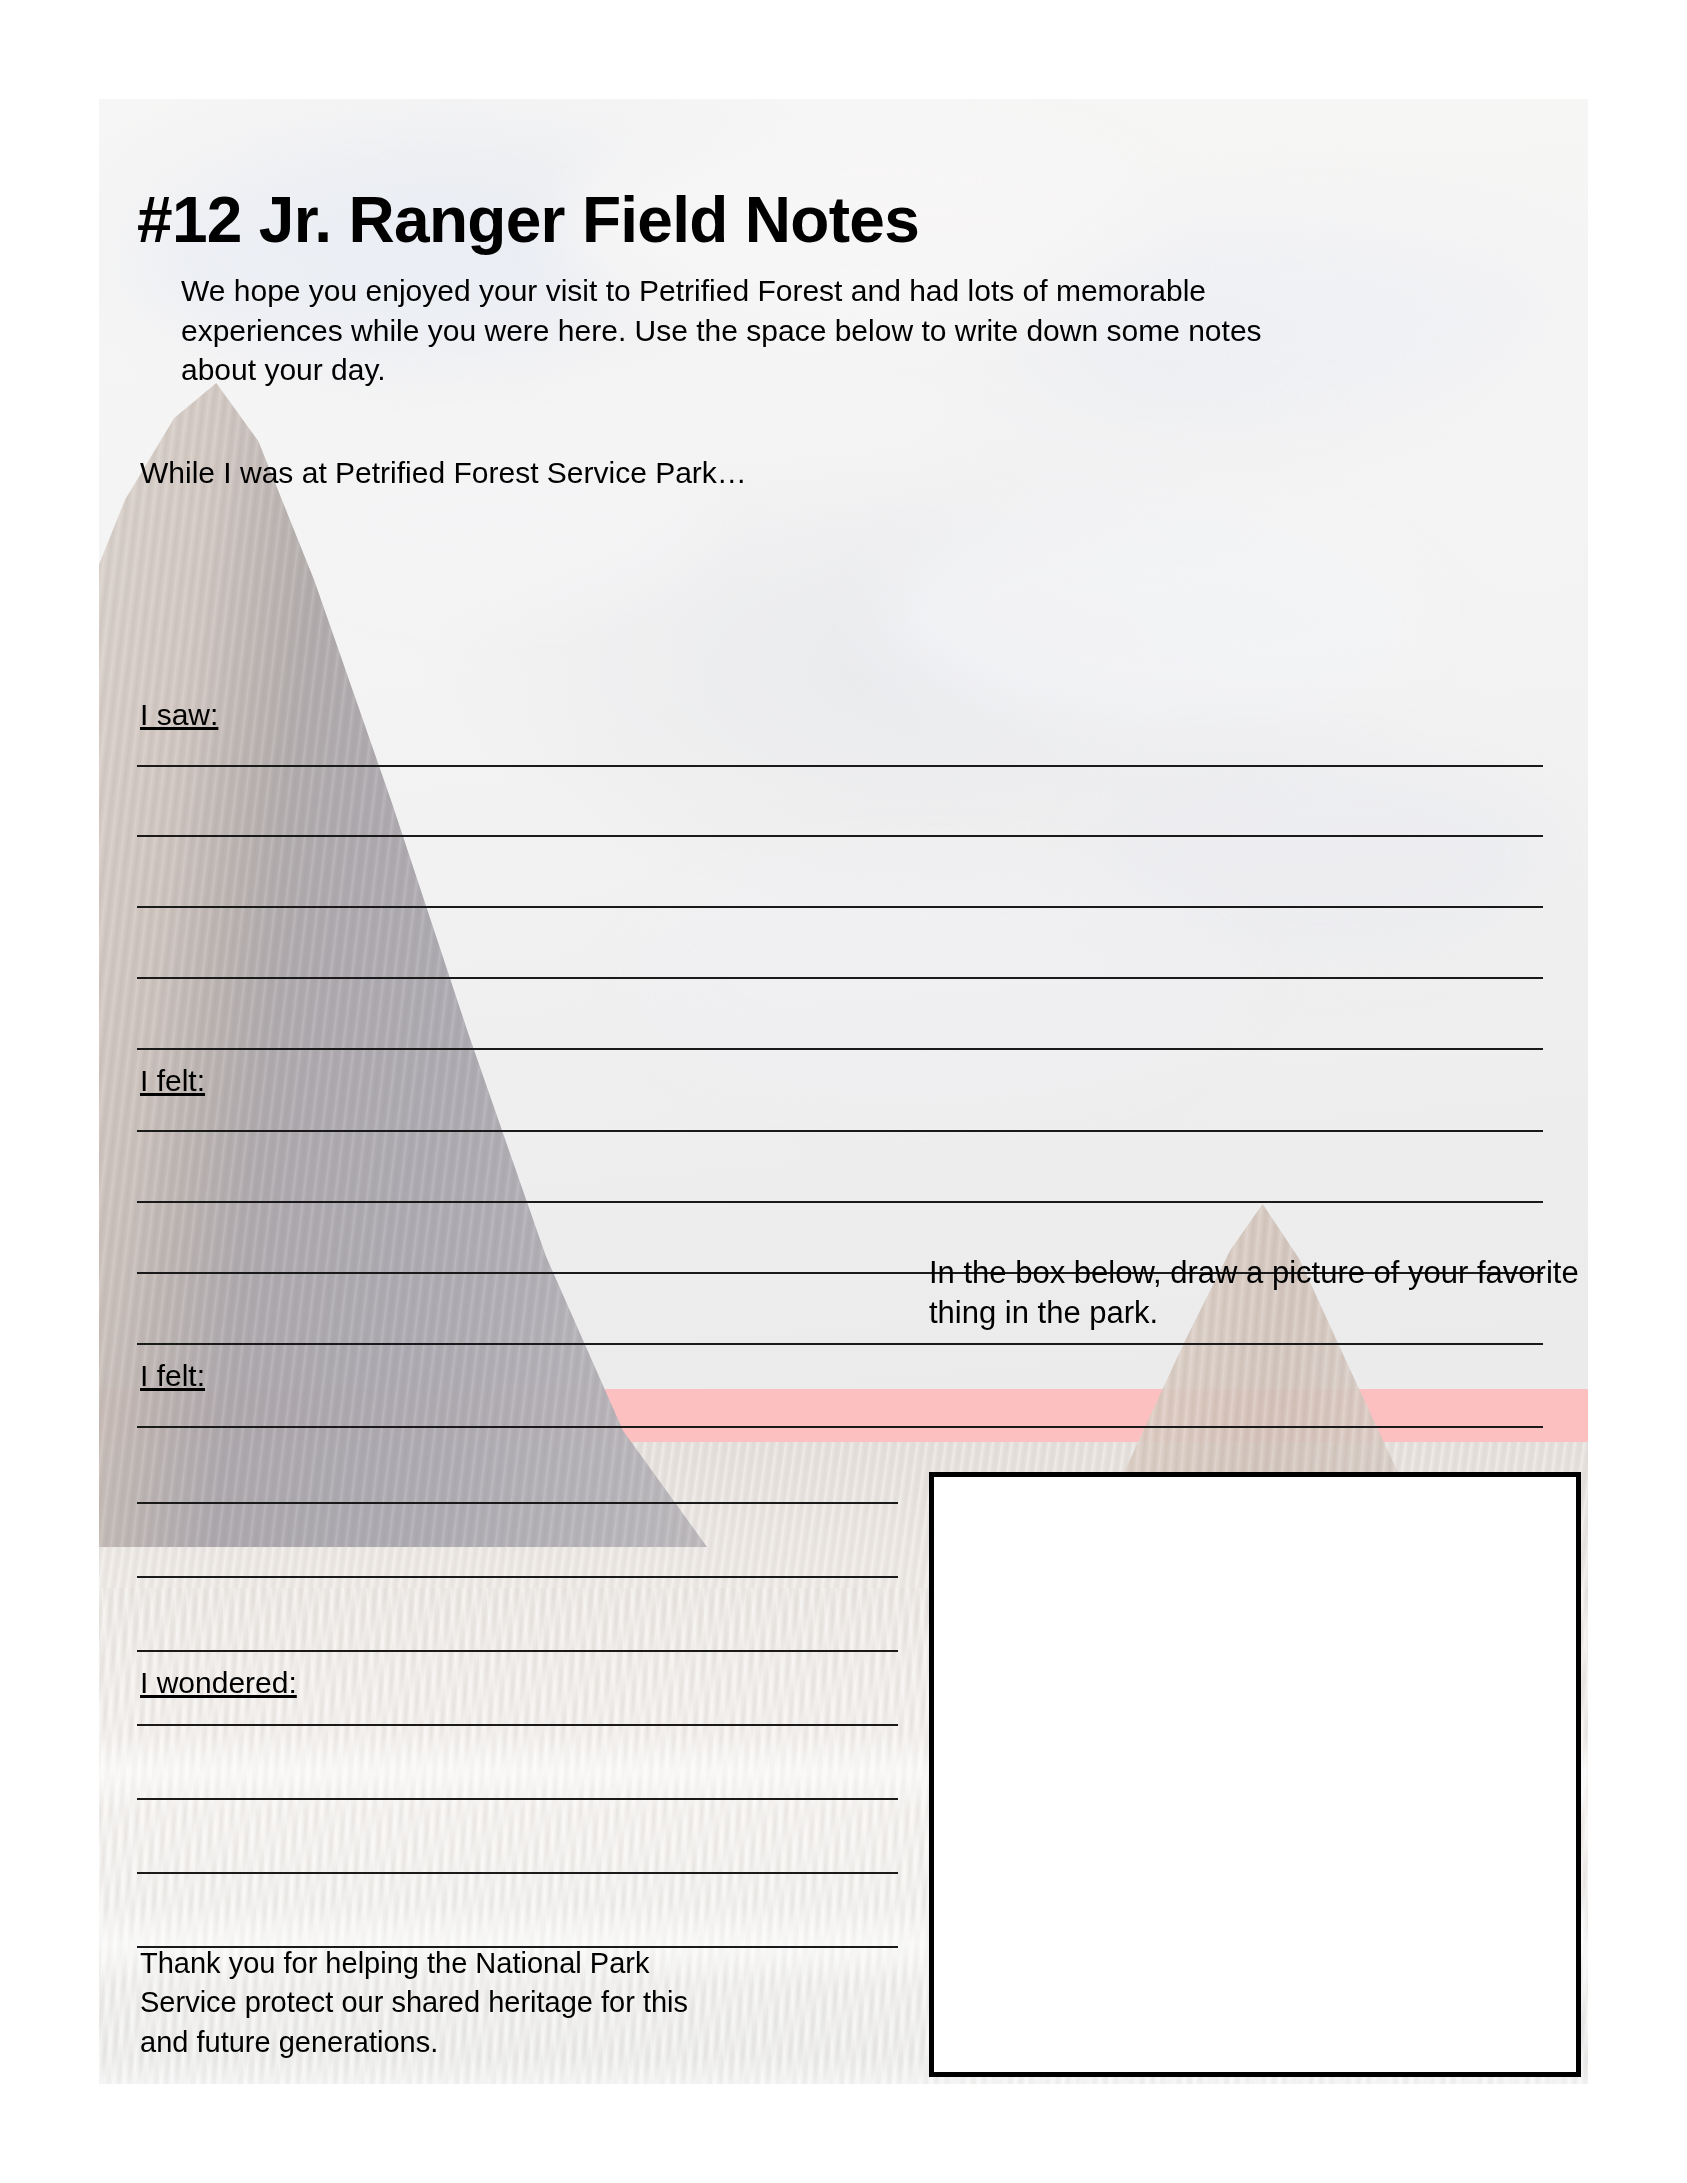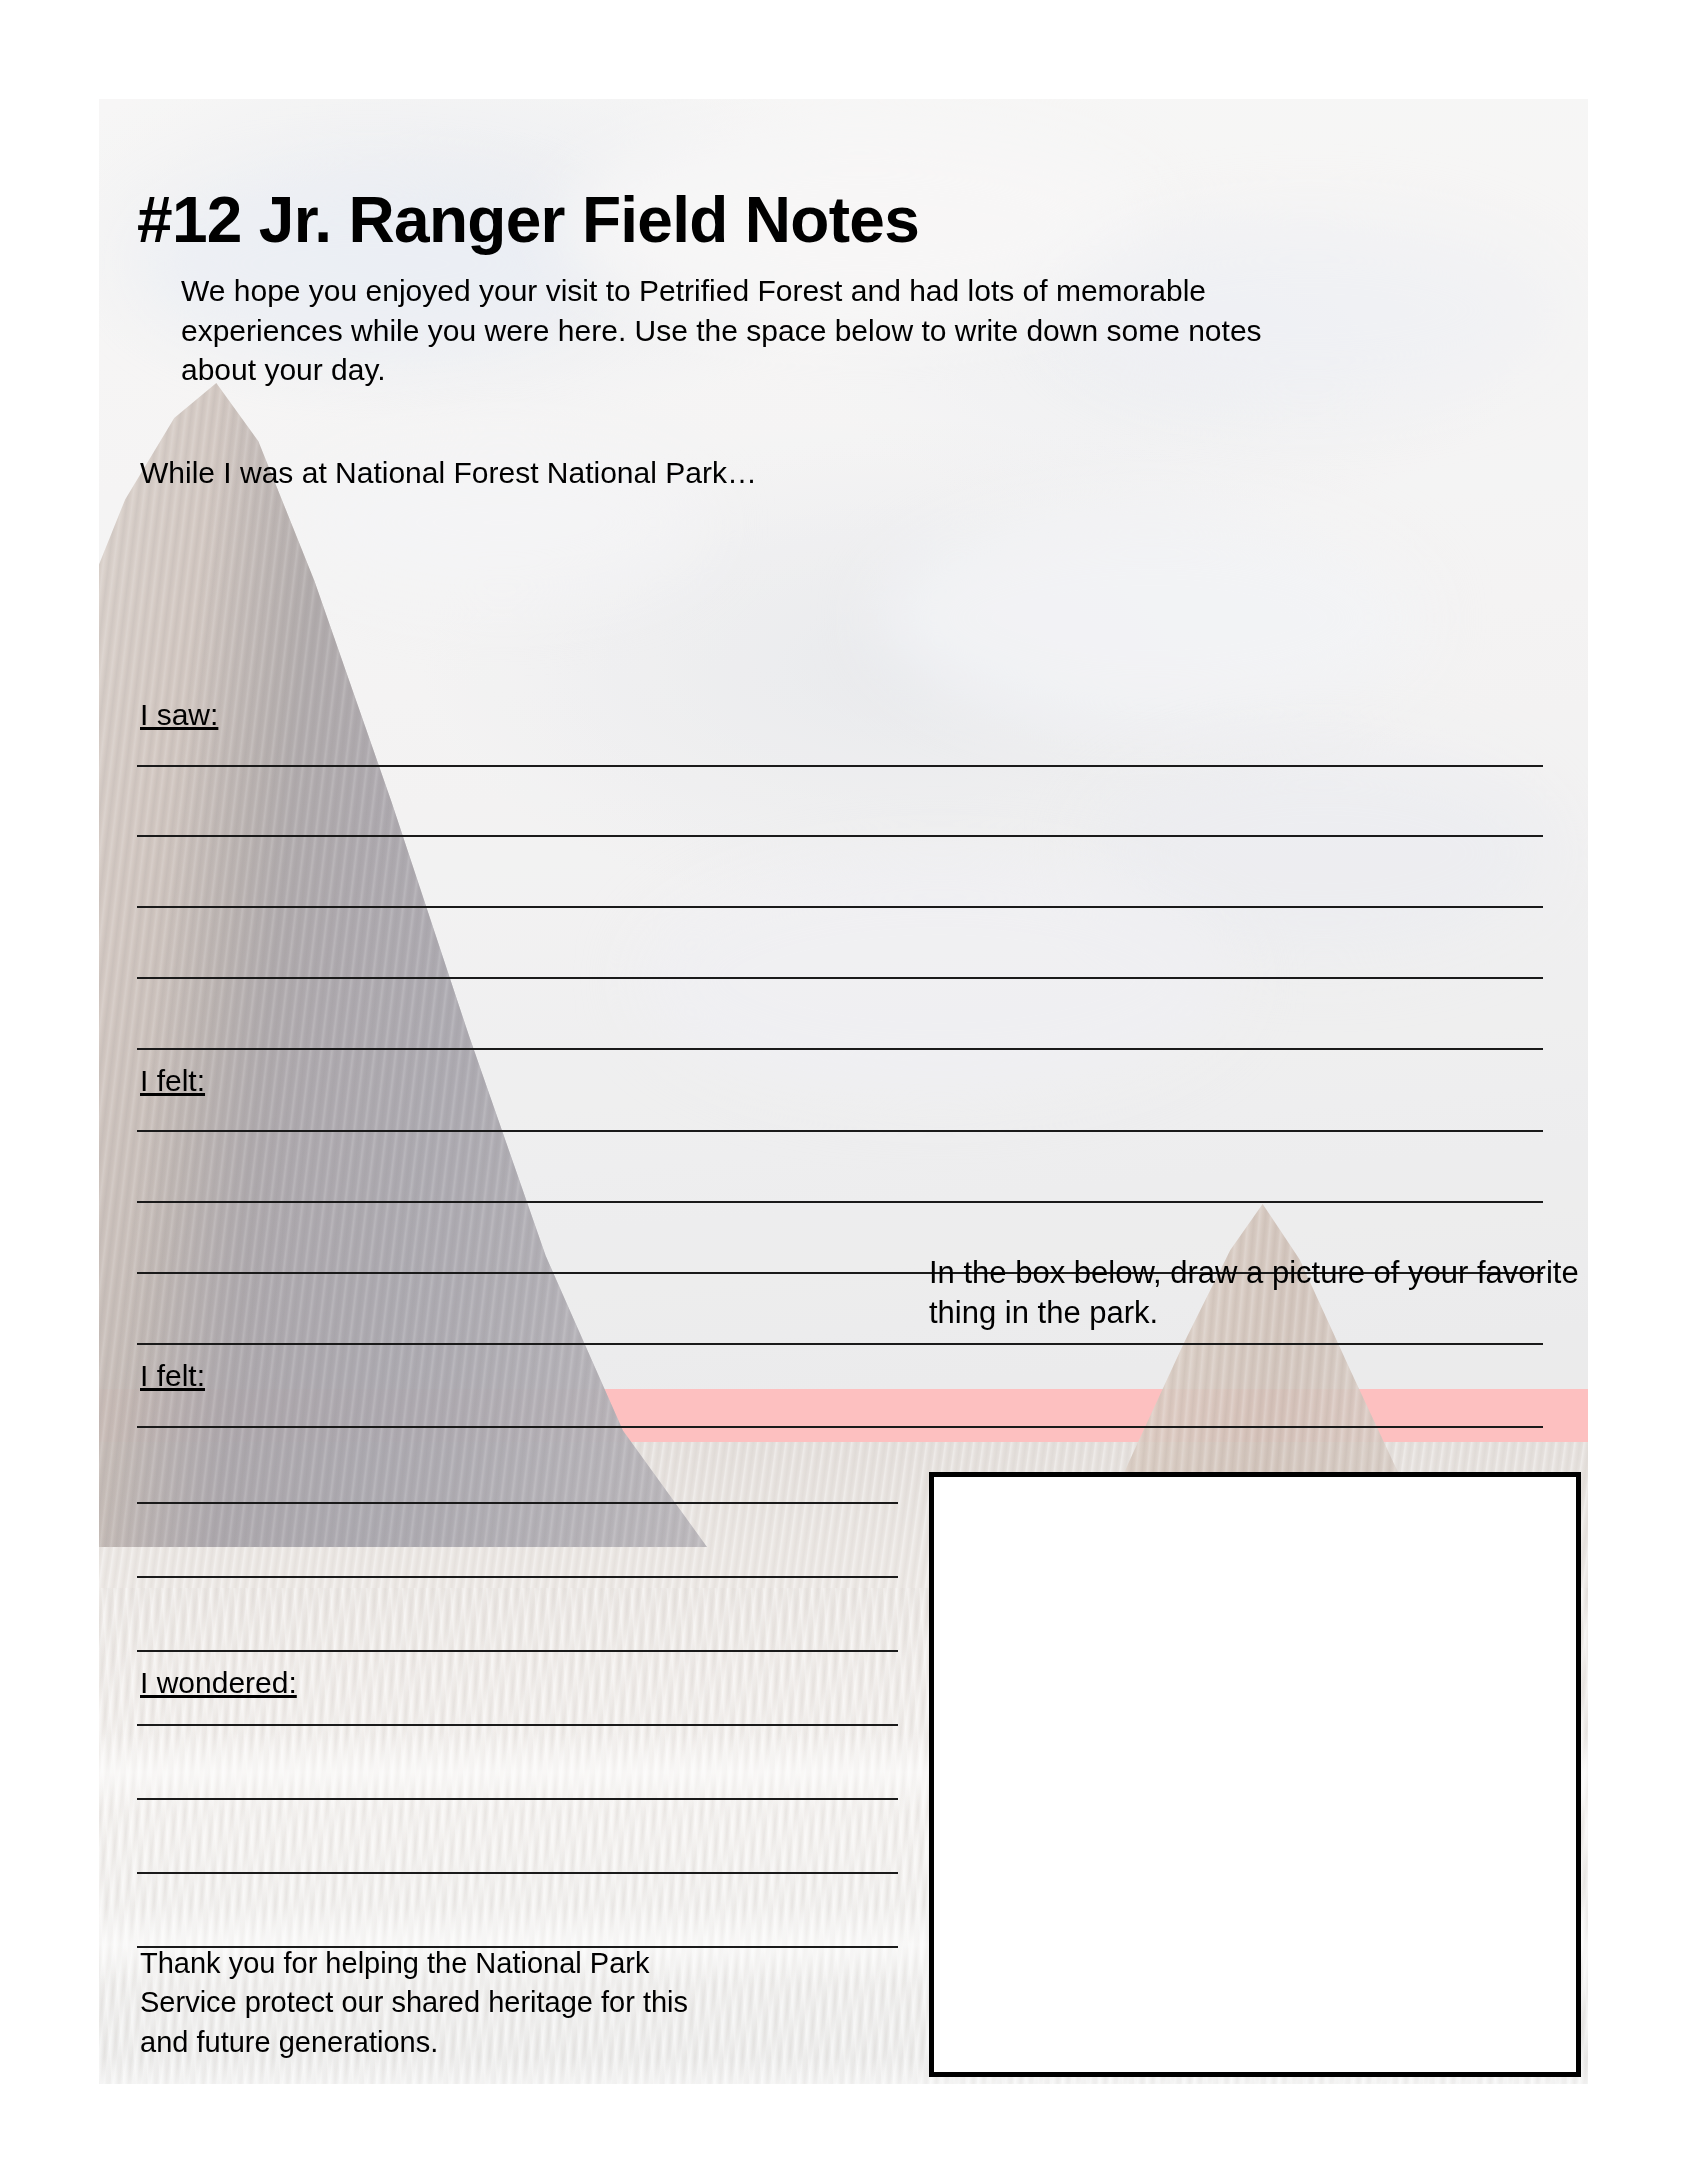--- a/index.html
+++ b/index.html
@@ -286,21 +286,21 @@
     <div class="butte-right-str"></div>
     <div class="wash"></div>
   </div>
 
   <div class="content">
 
     <h1 class="title">#12 Jr. Ranger Field Notes</h1>
 
     <p class="intro">We hope you enjoyed your visit to Petrified Forest and had lots of memorable experiences while you were here. Use the space below to write down some notes about your day.</p>
 
-    <p class="prompt">While I was at National Forest National Park…</p>
+    <p class="prompt">While I was at Petrified Forest Service Park…</p>
 
     <div class="sec-label" style="top:599px;">I saw:</div>
     <div class="rule wide" style="top:666px;"></div>
     <div class="rule wide" style="top:736px;"></div>
     <div class="rule wide" style="top:807px;"></div>
     <div class="rule wide" style="top:878px;"></div>
     <div class="rule wide" style="top:949px;"></div>
 
     <div class="sec-label" style="top:965px;">I felt:</div>
     <div class="rule wide" style="top:1031px;"></div>

